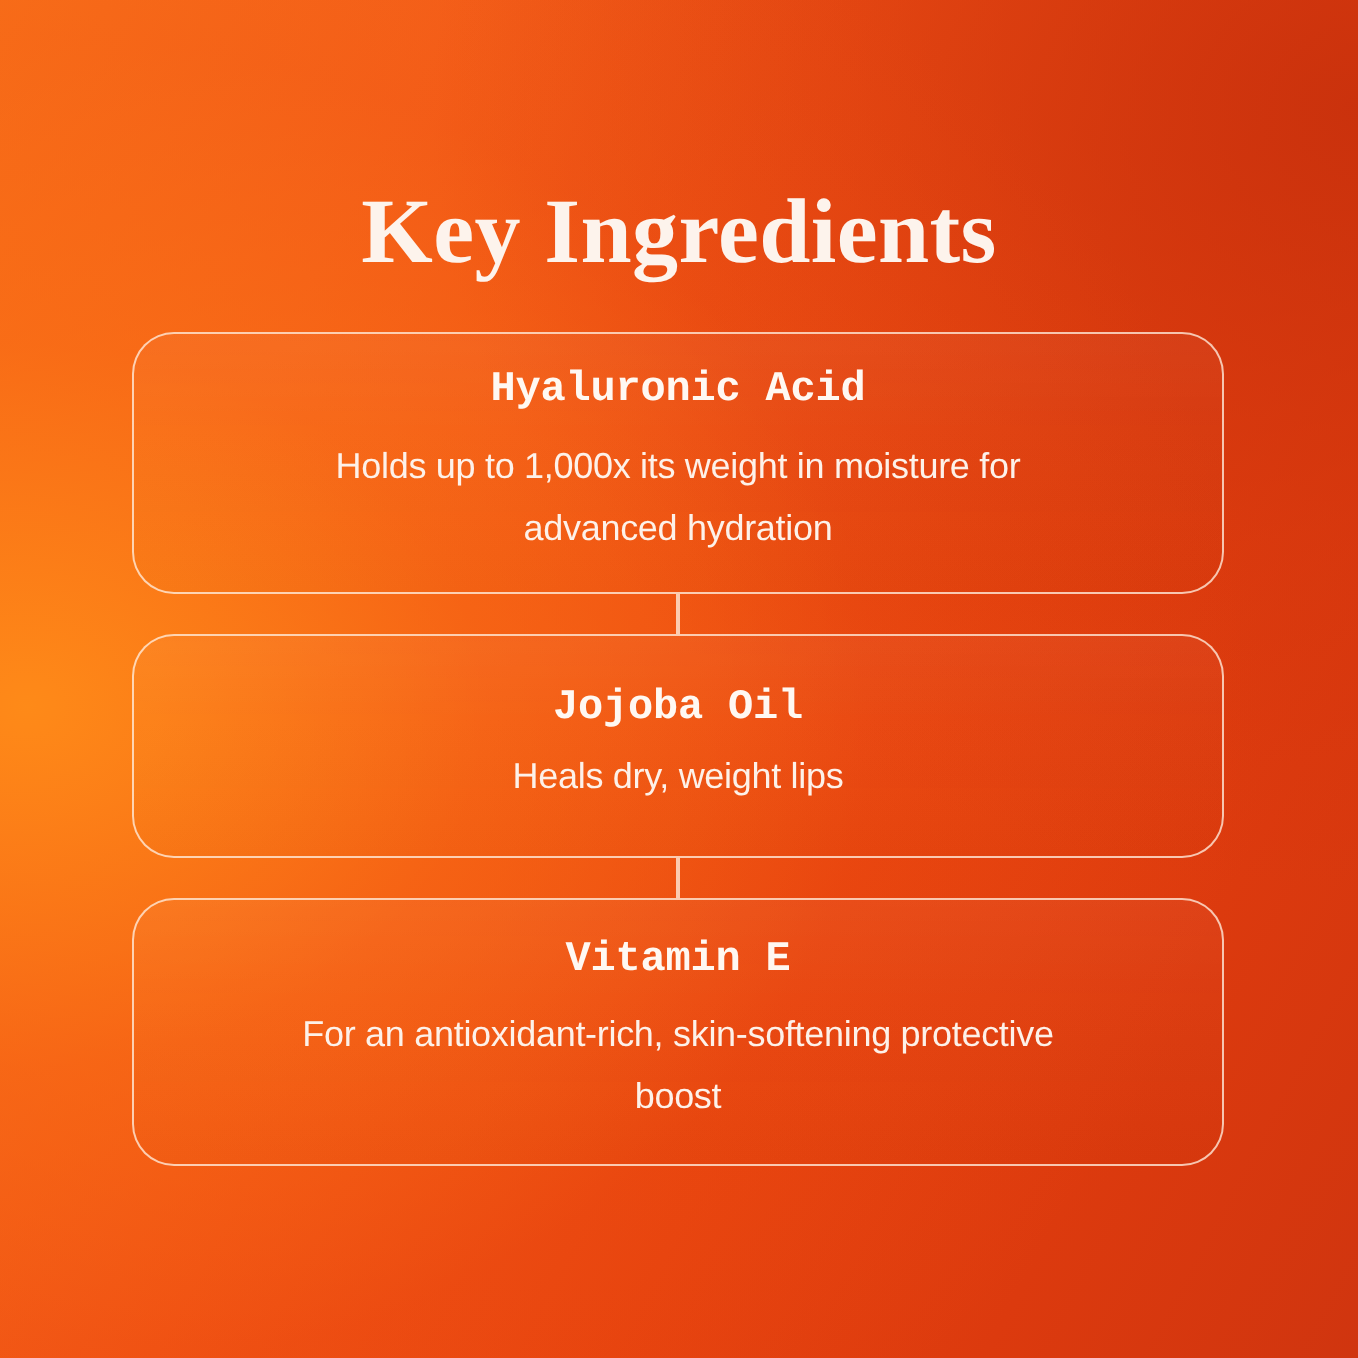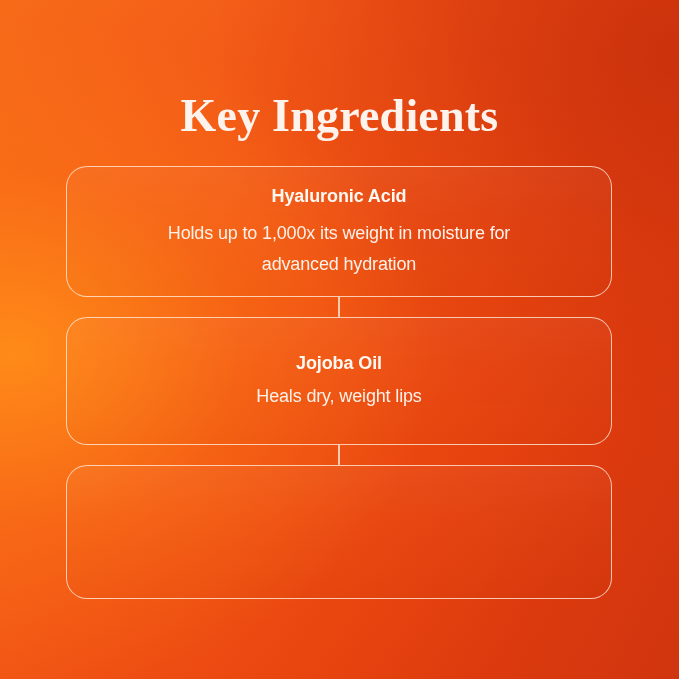--- a/index.html
+++ b/index.html
@@ -74,43 +74,43 @@
         rgba(0,0,0,0.012) 100%);
     display: flex;
     flex-direction: column;
     align-items: center;
     justify-content: center;
     text-align: center;
     padding: 0 26px;
   }
 
   .card-1 { height: 131px; }
-  .card-2 { height: 128px; }
+  .card-2 { height: 112px; }
   .card-3 { height: 134px; }
 
   .connector {
     width: 546px;
     height: 20px;
     position: relative;
   }
   .connector::after {
     content: "";
     position: absolute;
     left: 50%;
     top: 0;
     width: 1.3px;
     height: 20px;
     margin-left: -0.65px;
     background: rgba(255, 237, 222, 0.78);
   }
 
   .card-name {
-    font-family: Liberation Sans, sans-serif;
+    font-family: Liberation Mono, monospace;
     font-weight: 700;
-    font-size: 18px;
+    font-size: 21px;
     line-height: 24px;
     letter-spacing: -0.1px;
     color: #fff8f2;
     margin: 0 0 8px 0;
   }
 
   .card-desc {
     font-family: "Liberation Sans", sans-serif;
     font-weight: 400;
     font-size: 18px;
@@ -142,16 +142,18 @@
     <div class="connector"></div>
 
     <div class="card card-2">
       <div class="card-name">Jojoba Oil</div>
       <div class="card-desc">Heals dry, weight lips</div>
     </div>
 
     <div class="connector"></div>
 
     <div class="card card-3">
+      <div class="card-name">Vitamin E</div>
+      <div class="card-desc">For an antioxidant-rich, skin-softening protective boost</div>
     </div>
 
   </div>
 </div>
 
 </body></html>

